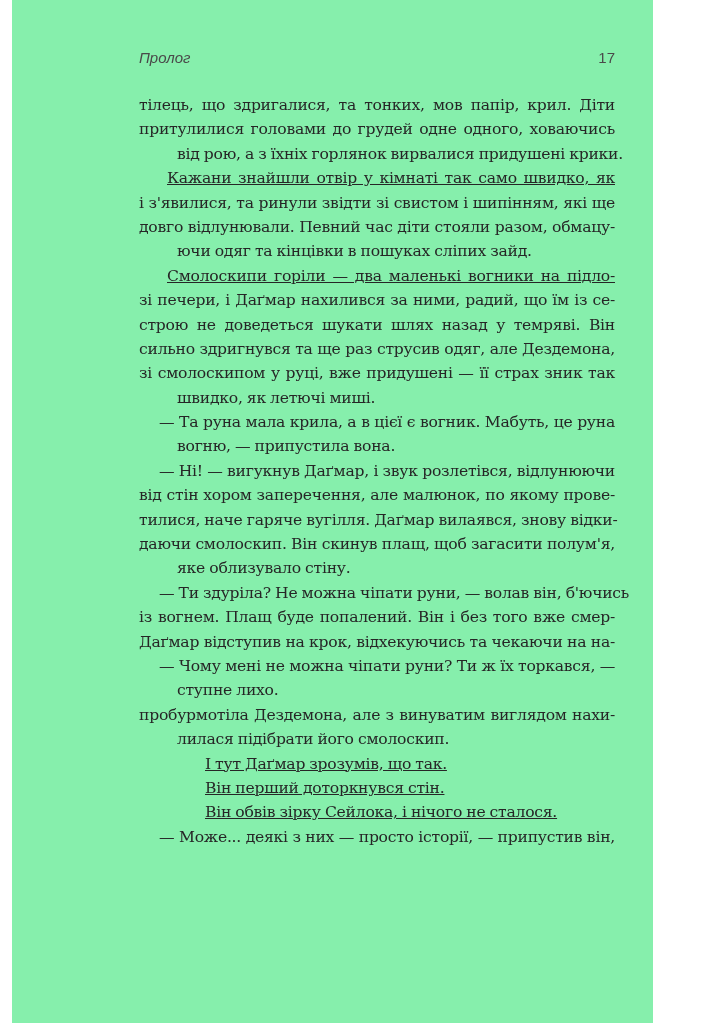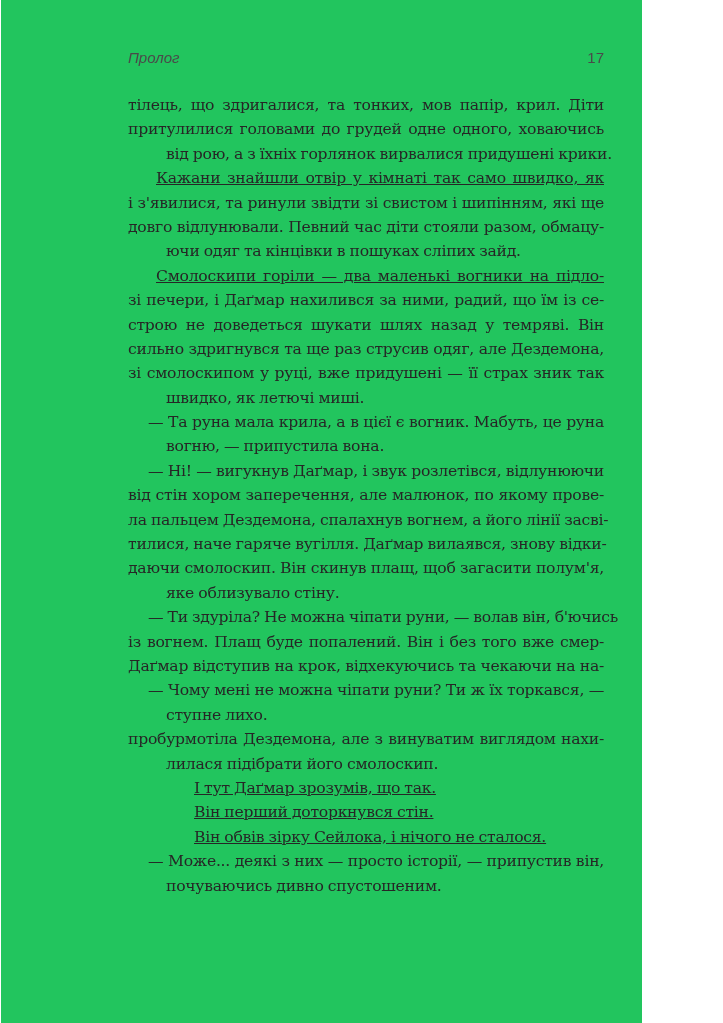--- a/index.html
+++ b/index.html
@@ -1,17 +1,17 @@
 <!DOCTYPE html>
 <html><head>
 <meta charset="utf-8">
 <style>
   html, body { margin:0; padding:0; background:#ffffff; }
   body { width:723px; height:1023px; position:relative; overflow:hidden; }
-  .page { position:absolute; left:1px; top:0; width:641px; height:1023px; background:#22c55e; }
+  .page { position:absolute; left:12px; top:0; width:641px; height:1023px; background:#86efac; }
   .running-head { position:absolute; left:127px; top:49px; width:476px; height:22px;
     font-family:"Liberation Sans", sans-serif; font-size:15px; color:#4a4a4a; }
   .running-head .title { position:absolute; left:0; top:0; font-style:italic; }
   .running-head .num { position:absolute; right:0; top:0;text-align:center; }
   .text { position:absolute; left:127px; top:93px; width:476px;
     font-family:"DejaVu Serif", serif; font-size:15.6px; line-height:24.4px; color:#262626;
     letter-spacing:-0.25px; word-spacing:-0.5px; }
   .line { display:block; white-space:nowrap; height:24.4px; text-align:justify; text-align-last:justify; }
   .line.last { text-align-last:left;margin-left:38px; }
   .line.indent { padding-left:28px;text-decoration:underline; }
@@ -36,30 +36,28 @@
       <span class="line indent">Смолоскипи горіли — два маленькі вогники на підло-</span>
       <span class="line ">зі печери, і Даґмар нахилився за ними, радий, що їм із се-</span>
       <span class="line ">строю не доведеться шукати шлях назад у темряві. Він</span>
       <span class="line ">сильно здригнувся та ще раз струсив одяг, але Дездемона,</span>
       <span class="line ">зі смолоскипом у руці, вже придушені — її страх зник так</span>
       <span class="line last">швидко, як летючі миші.</span>
       <span class="line indent-dash">— Та руна мала крила, а в цієї є вогник. Мабуть, це руна</span>
       <span class="line last">вогню, — припустила вона.</span>
       <span class="line indent-dash">— Ні! — вигукнув Даґмар, і звук розлетівся, відлунюючи</span>
       <span class="line ">від стін хором заперечення, але малюнок, по якому прове-</span>
-      <span class="line ">ла пальцем Дездемона, спалахнув вогнем, а його лінії засві-</span>
       <span class="line ">тилися, наче гаряче вугілля. Даґмар вилаявся, знову відки-</span>
       <span class="line ">даючи смолоскип. Він скинув плащ, щоб загасити полум'я,</span>
       <span class="line last">яке облизувало стіну.</span>
       <span class="line indent-dash">— Ти здуріла? Не можна чіпати руни, — волав він, б'ючись</span>
       <span class="line ">із вогнем. Плащ буде попалений. Він і без того вже смер-</span>
       <span class="line ">Даґмар відступив на крок, відхекуючись та чекаючи на на-</span>
       <span class="line indent-dash">— Чому мені не можна чіпати руни? Ти ж їх торкався, —</span>
       <span class="line last">ступне лихо.</span>
       <span class="line ">пробурмотіла Дездемона, але з винуватим виглядом нахи-</span>
       <span class="line last">лилася підібрати його смолоскип.</span>
       <span class="line indent last">І тут Даґмар зрозумів, що так.</span>
       <span class="line indent last">Він перший доторкнувся стін.</span>
       <span class="line indent last">Він обвів зірку Сейлока, і нічого не сталося.</span>
       <span class="line indent-dash">— Може... деякі з них — просто історії, — припустив він,</span>
-      <span class="line last">почуваючись дивно спустошеним.</span>
     </div>
 </div>
 
 </body></html>

